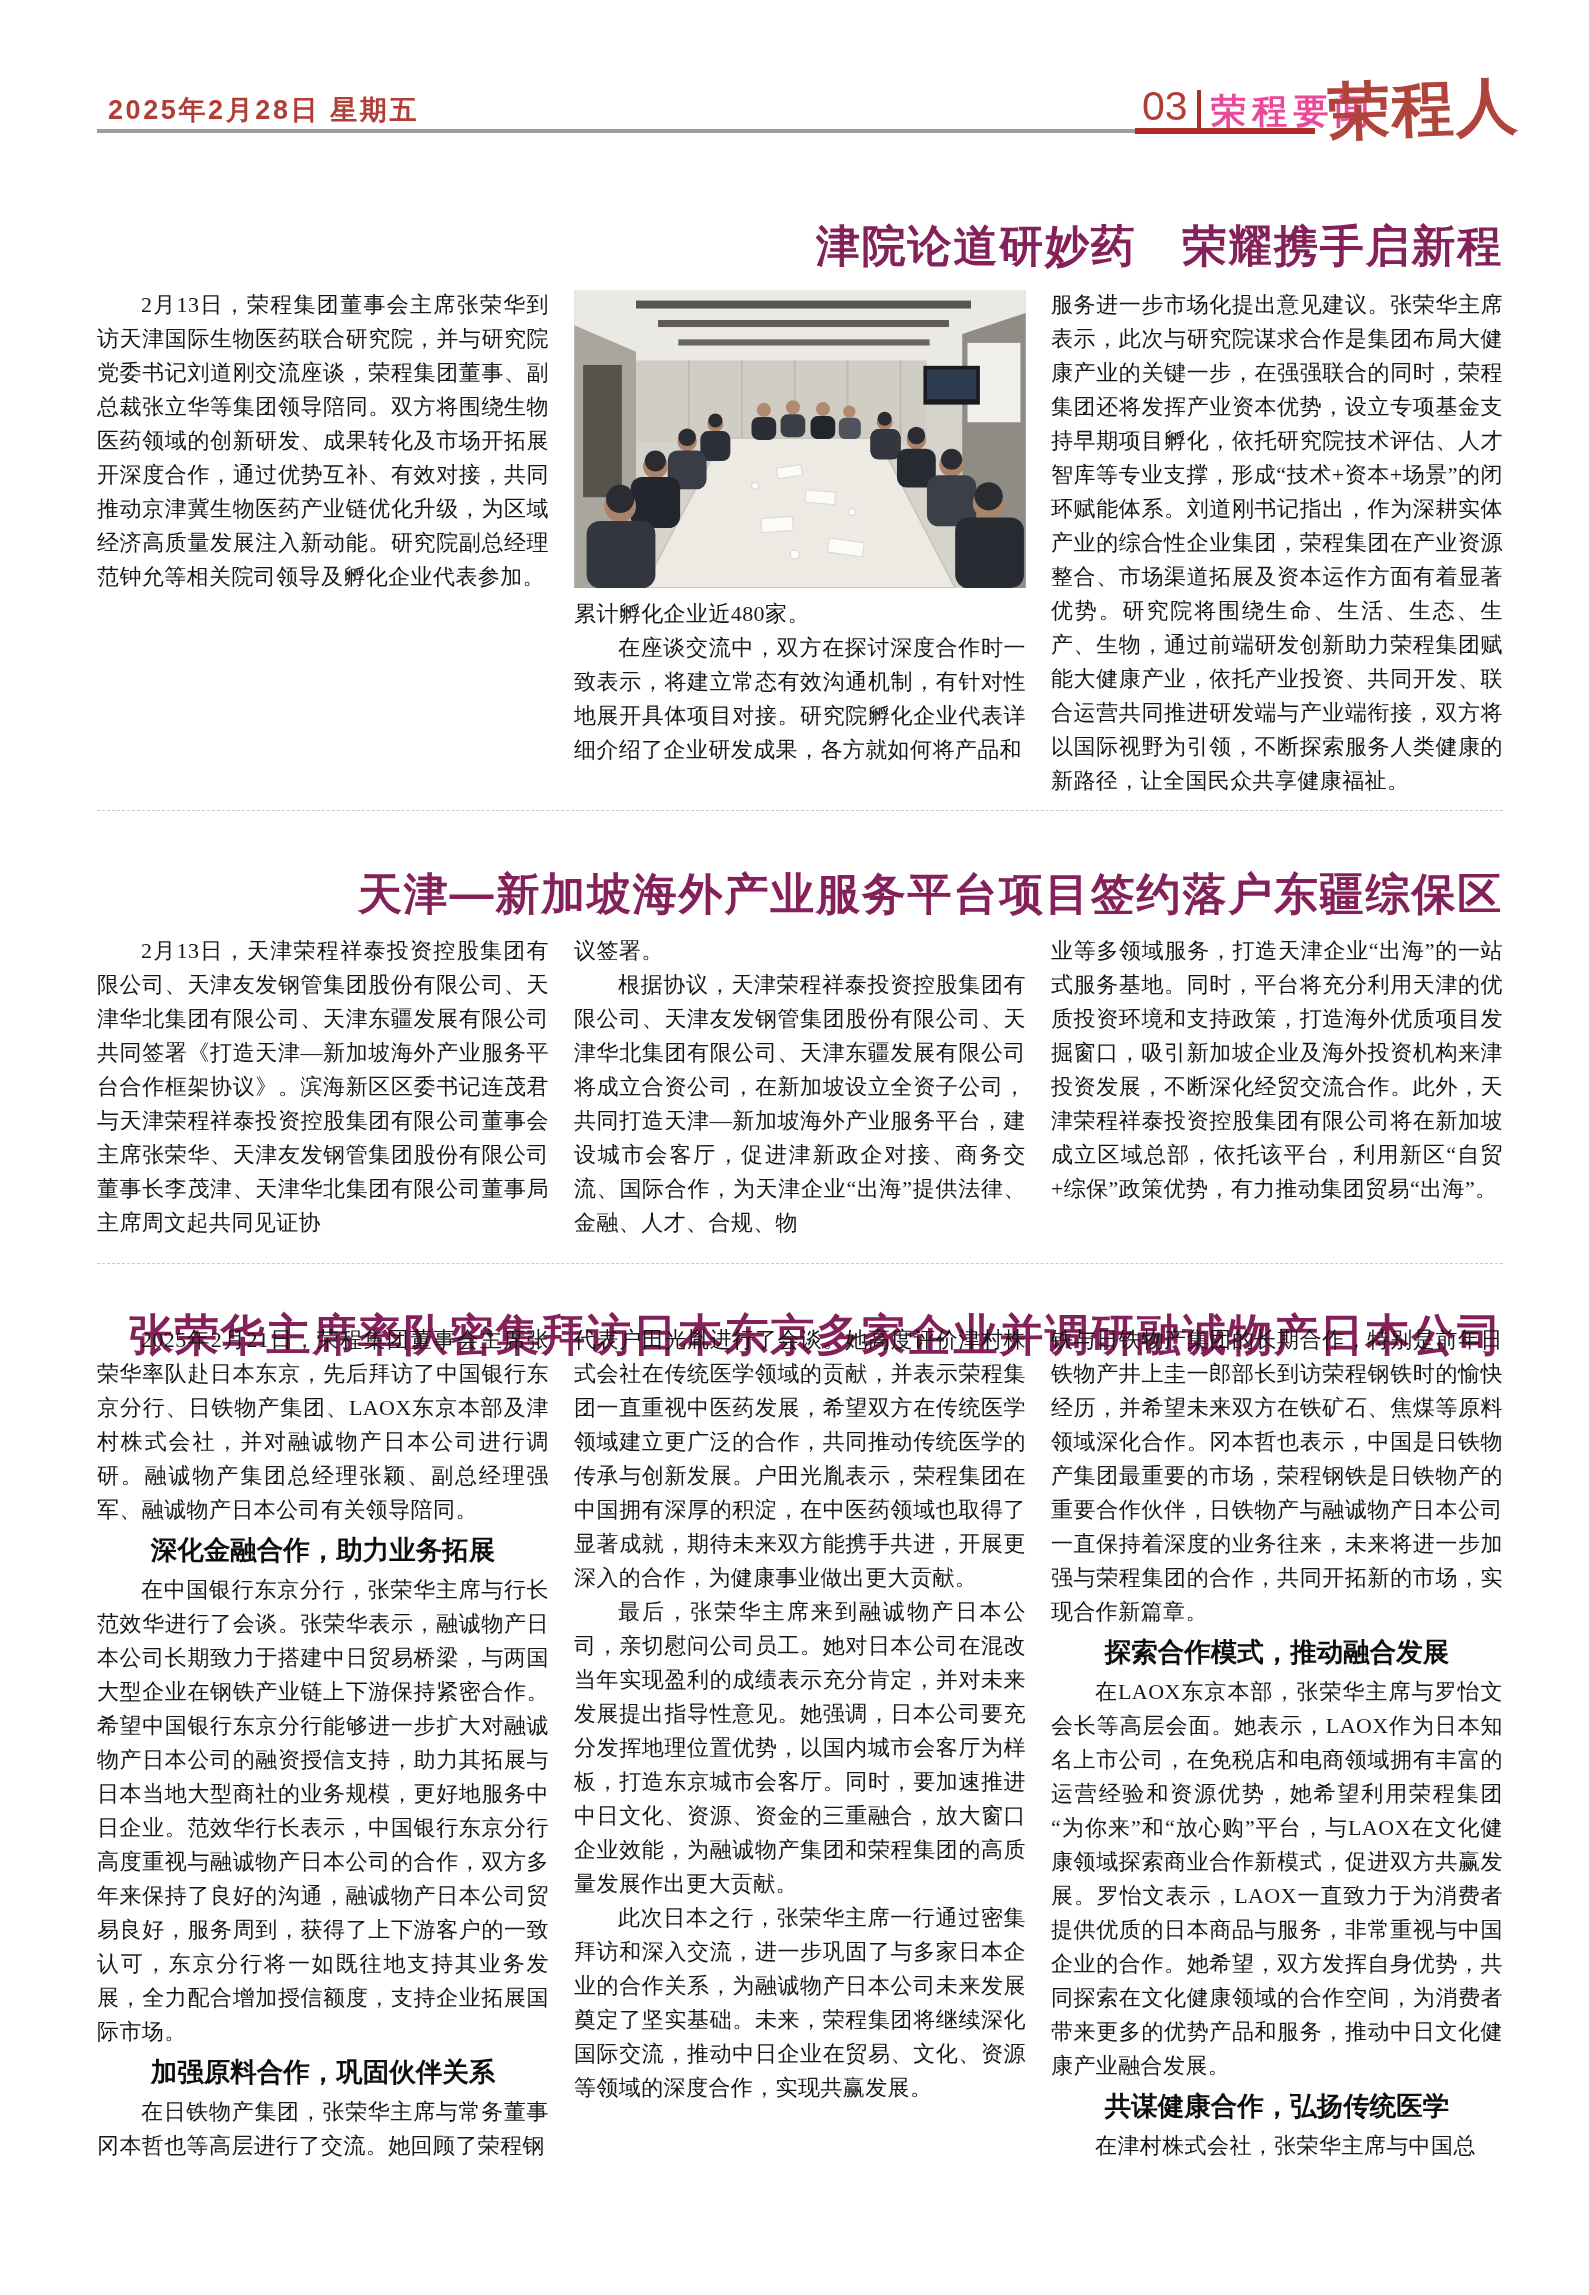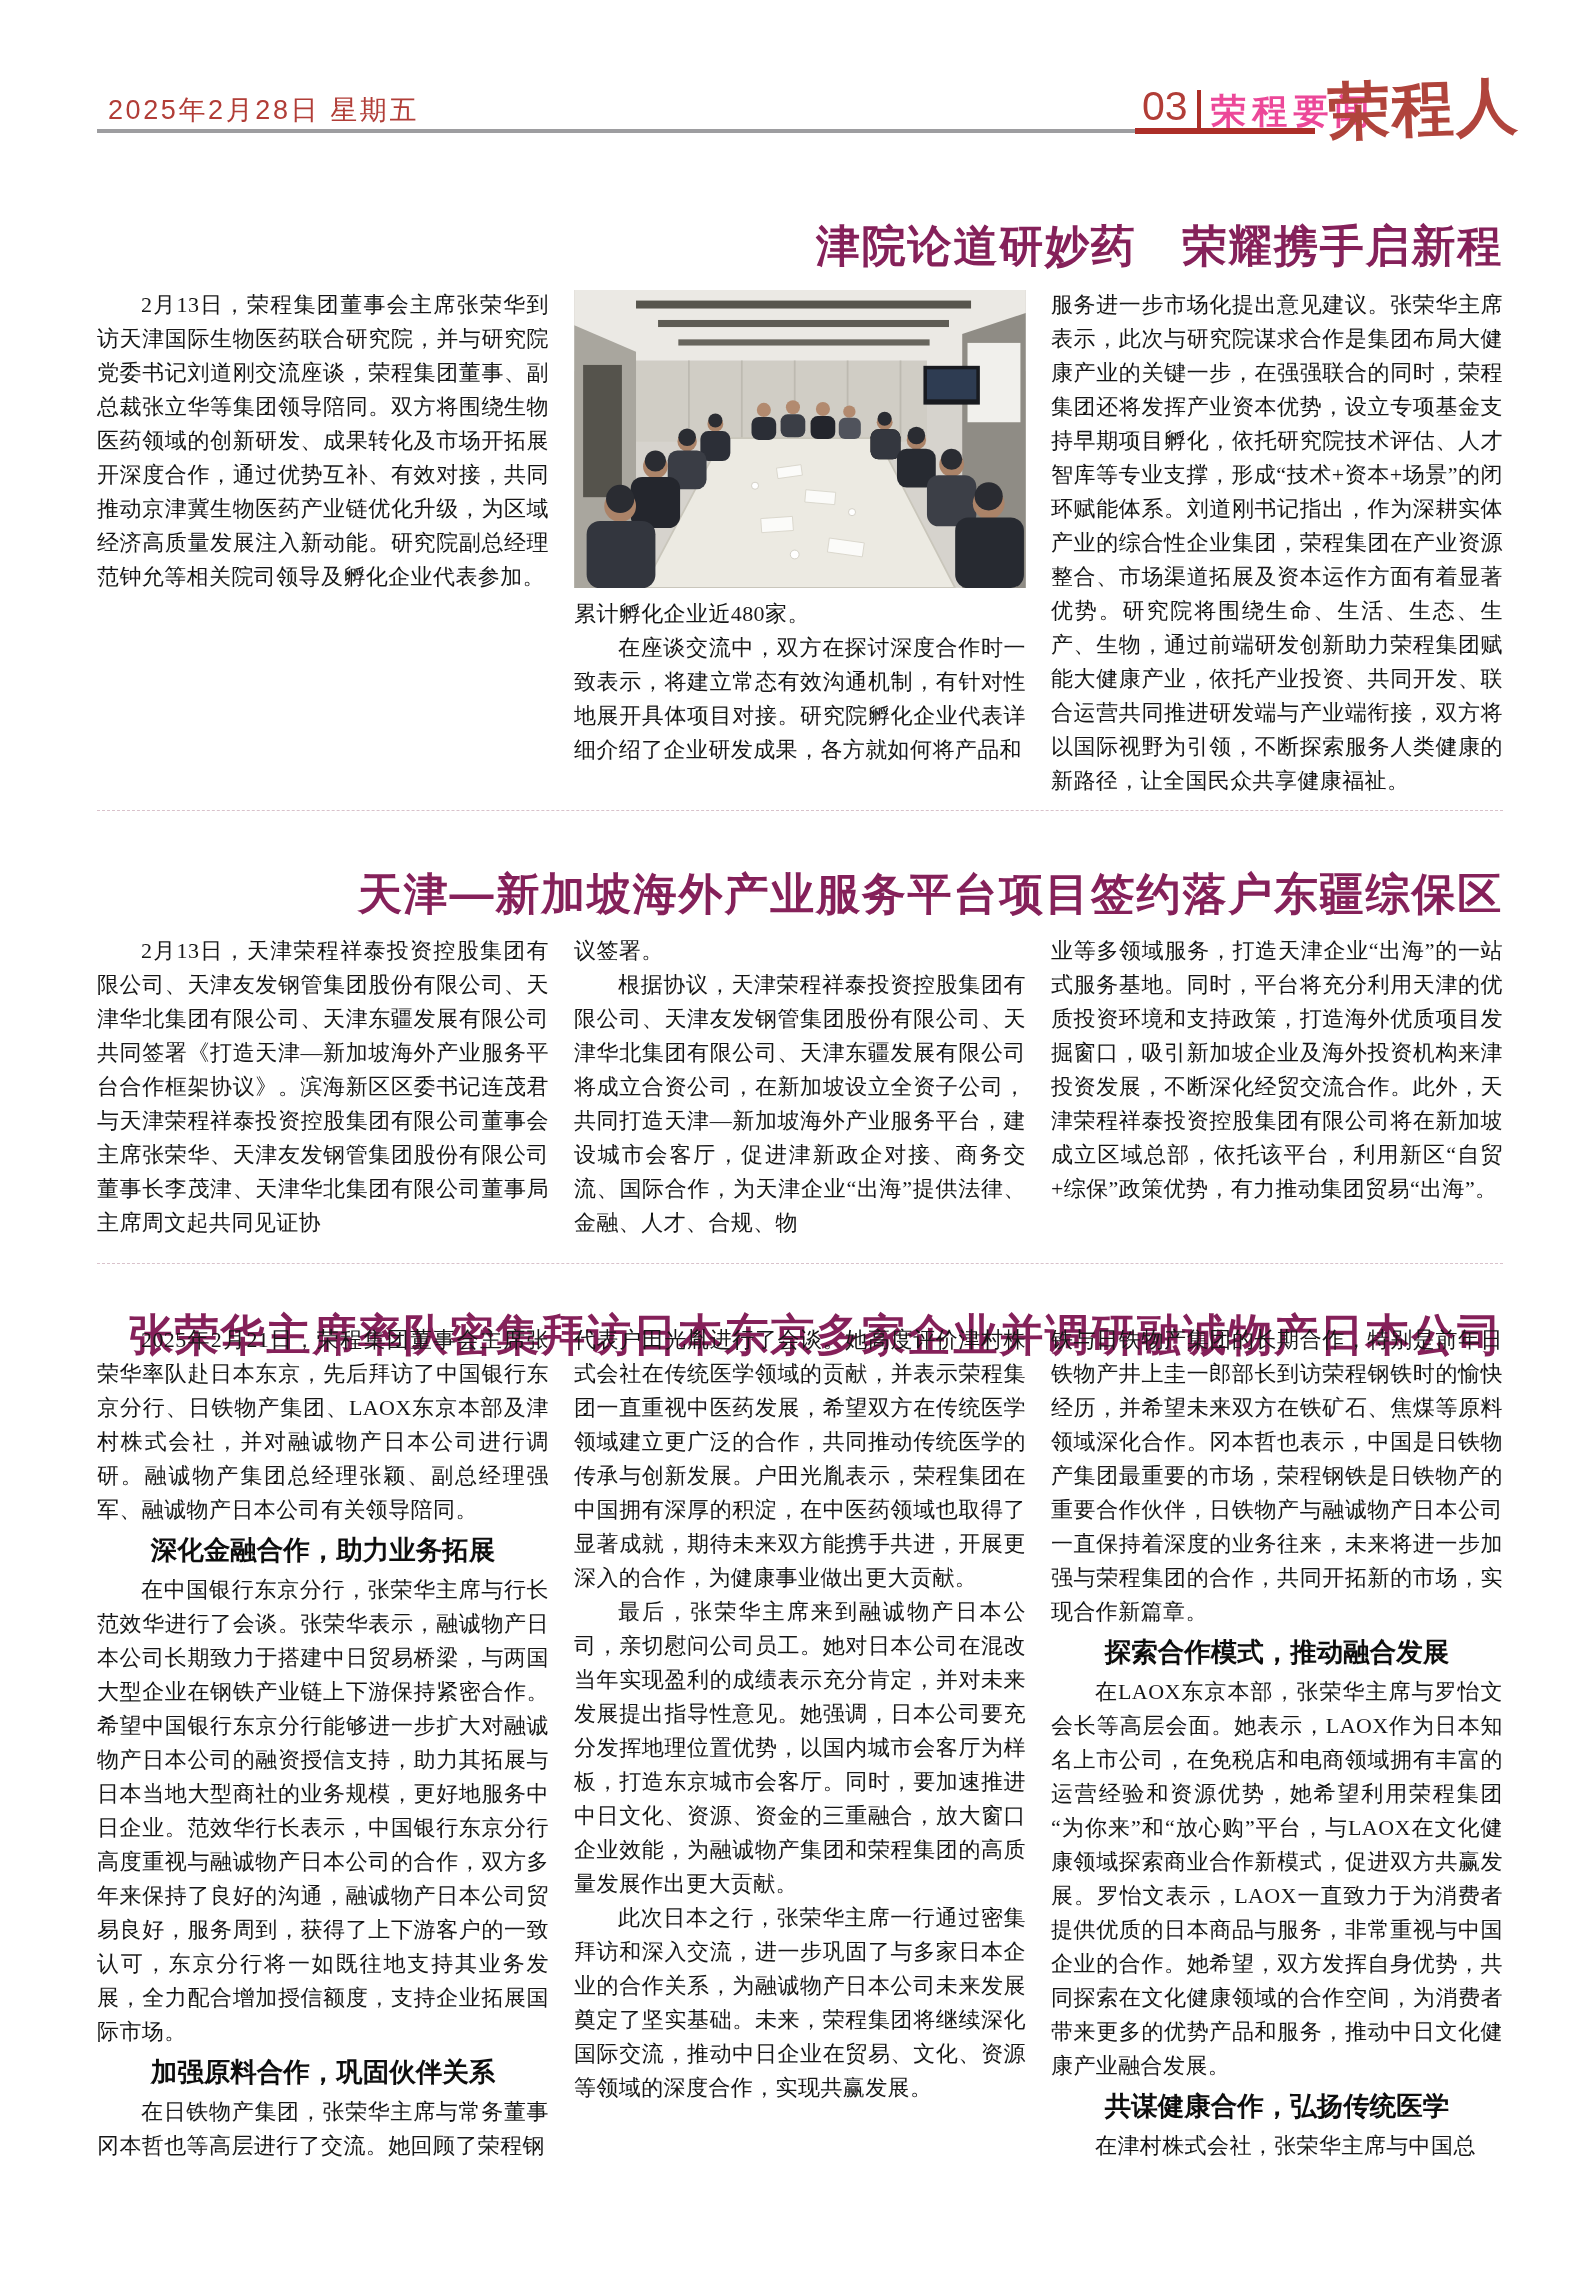--- a/index.html
+++ b/index.html
@@ -3,21 +3,21 @@
 <meta charset="utf-8">
 <style>
   html,body{margin:0;padding:0;}
   body{
     width:1589px;height:2295px;position:relative;background:#ffffff;
     font-family:"Liberation Serif", serif;color:#161616;overflow:hidden;
   }
   
   .date{
     position:absolute;left:108px;top:92px;
-    font-family:"Liberation Sans", sans-serif;font-weight:400;
+    font-family:"Liberation Sans", sans-serif;font-weight:700;
     font-size:27px;color:#b13d37;letter-spacing:2.6px;
   }
   .rule-gray{position:absolute;left:97px;top:129px;width:1038px;height:4.4px;background:#9d9da0;}
   .rule-red{position:absolute;left:1135px;top:128px;width:180px;height:6.2px;background:#ac2e28;}
   .pageno{
     position:absolute;left:1142px;top:83px;
     font-family:"Liberation Sans", sans-serif;font-weight:500;
     font-size:41px;color:#b13d37;
   }
   .vbar{position:absolute;left:1197px;top:90px;width:3.5px;height:41px;background:#ac2e28;}

